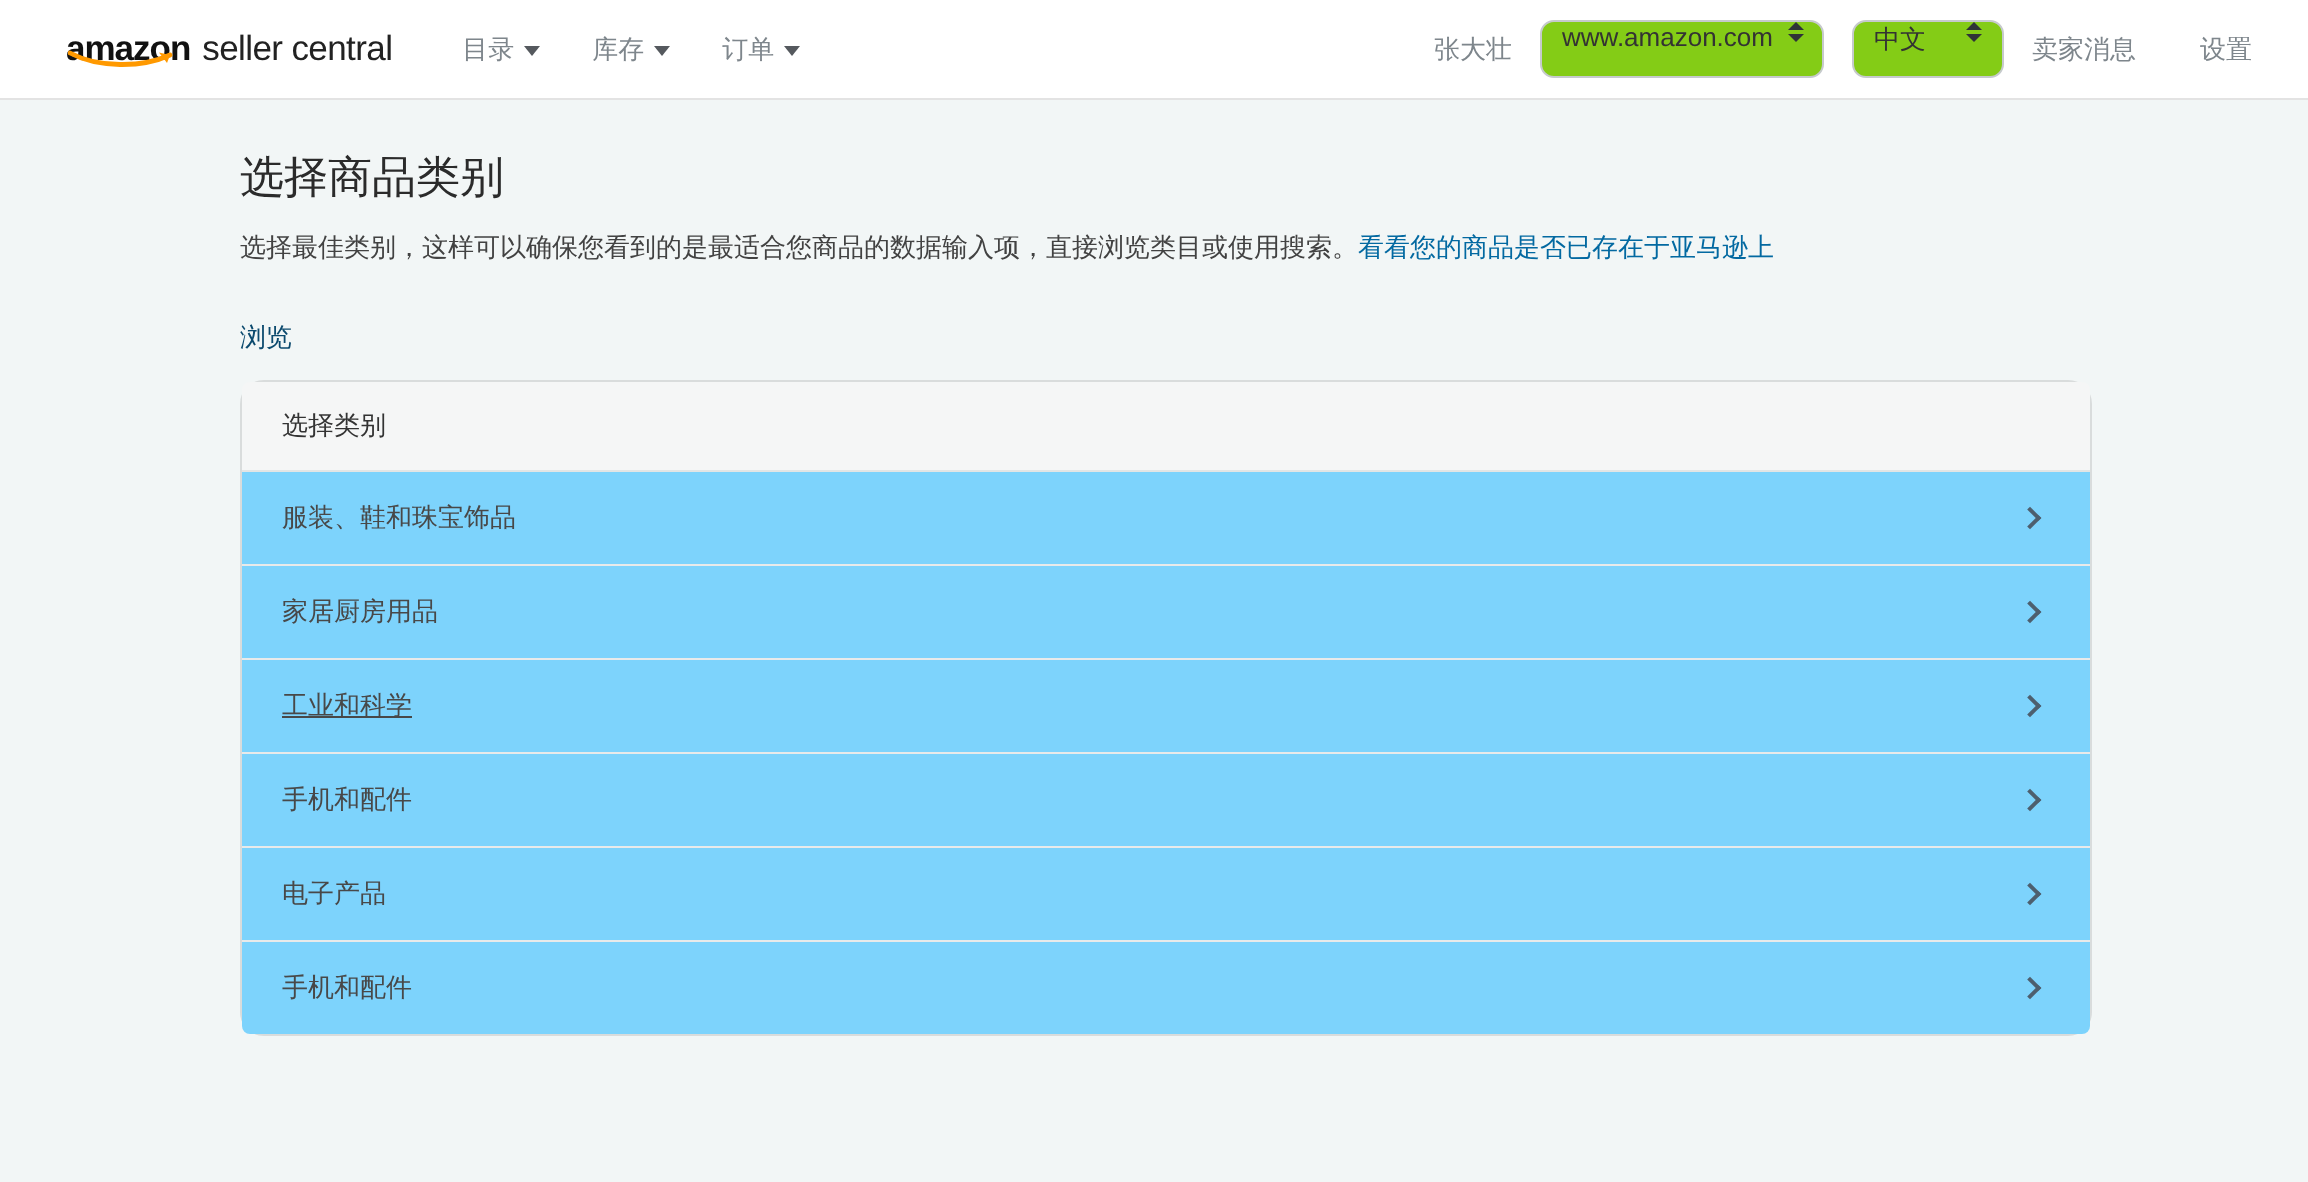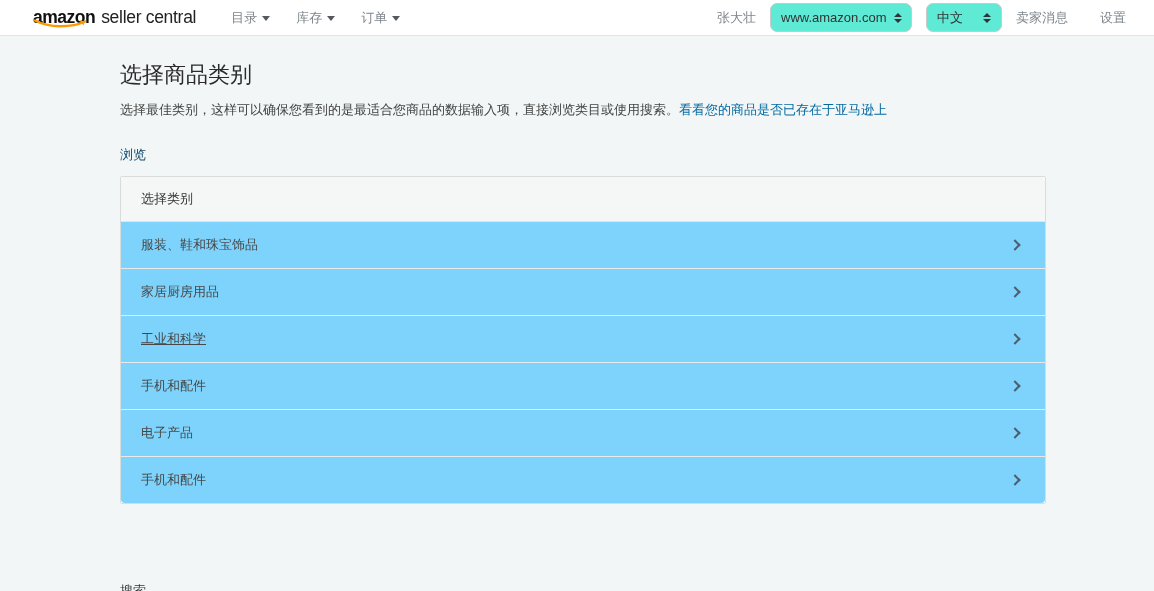--- a/index.html
+++ b/index.html
@@ -5,21 +5,21 @@
   * { margin:0; padding:0; box-sizing:border-box; }
   html,body { width:1154px; height:591px; overflow:hidden; }
   body {
     font-family:"Liberation Sans","DejaVu Sans",sans-serif;
     background:#f2f6f6;
     color:#333;
   }
 
   
   .topbar {
-    height:36px; background:#fff; border-bottom:1px solid #e3e3e3;
+    height:50px; background:#fff; border-bottom:1px solid #e3e3e3;
     display:flex; align-items:center; padding:0 28px 0 33px;
   }
   .logo { display:flex; align-items:baseline; position:relative; cursor:pointer; }
   .logo .amazon {
     font-weight:bold; font-size:17.5px; color:#111; letter-spacing:-0.5px; position:relative;
   }
   .logo .smile { position:absolute; left:1px; bottom:-5px; }
   .logo .suffix { font-size:17.5px; color:#222; margin-left:6px; letter-spacing:-0.3px; font-weight:400; }
 
   .topnav { display:flex; margin-left:22px; }
@@ -28,22 +28,22 @@
     padding:0 13px; font-size:13px; color:#7e868c; cursor:pointer; height:50px;
   }
   .caret-down {
     width:0; height:0; border-left:4px solid transparent; border-right:4px solid transparent;
     border-top:5px solid #55595e; margin-top:2px;
   }
 
   .topbar-right { margin-left:auto; display:flex; align-items:center; gap:14px; }
   .user-name { font-size:13px; color:#7e868c; }
   .select-box {
-    display:flex; align-items:center; justify-content:space-between;
-    border:1px solid #c6cacc; border-radius:7px; background:#5eead4;
+    display:flex; justify-content:space-between;
+    border:1px solid #c6cacc; border-radius:7px; background:#84cc16;
     height:29px; padding:0 10px; cursor:pointer; font-size:13px; color:#333;
   }
   .select-box.marketplace { width:142px; }
   .select-box.language { width:76px; }
   .updown-icon { display:inline-flex; flex-direction:column; gap:2px; margin-left:8px; }
   .updown-icon i { display:block; width:0; height:0; border-left:4px solid transparent; border-right:4px solid transparent; }
   .updown-icon .up { border-bottom:4px solid #2f3337; }
   .updown-icon .down { border-top:4px solid #2f3337; }
   .topbar-link { font-size:13px; color:#7e868c; cursor:pointer; }
   .topbar-link + .topbar-link { margin-left:18px; }
@@ -51,21 +51,21 @@
   
   .main { padding:24px 0 0 120px; width:1046px; }
   .page-title { font-size:22px; font-weight:400; color:#2b2b2b; }
   .page-subtitle { margin-top:11px; font-size:13px; color:#424242; }
   .page-subtitle a { color:#0369a1; text-decoration:none; cursor:pointer; }
 
   .browse-label { margin-top:27px; font-size:13px; color:#0c4a6e; }
 
   .category-panel {
     margin-top:12px; width:926px; background:#fff;
-    border:1px solid #d9dcdc; border-radius:2px;
+    border:1px solid #d9dcdc; border-radius:12px;
   }
   .panel-header {
     background:#f5f6f6; border-bottom:1px solid #e3e5e5;
     padding:13px 20px; font-size:13px; color:#333;
     border-radius:4px 4px 0 0;
   }
   .category-row {
     display:flex; align-items:center; justify-content:space-between;
     padding:14px 20px; font-size:13px; color:#484848;
     border-bottom:1px solid #e8eaea; cursor:pointer; background:#7dd3fc;

